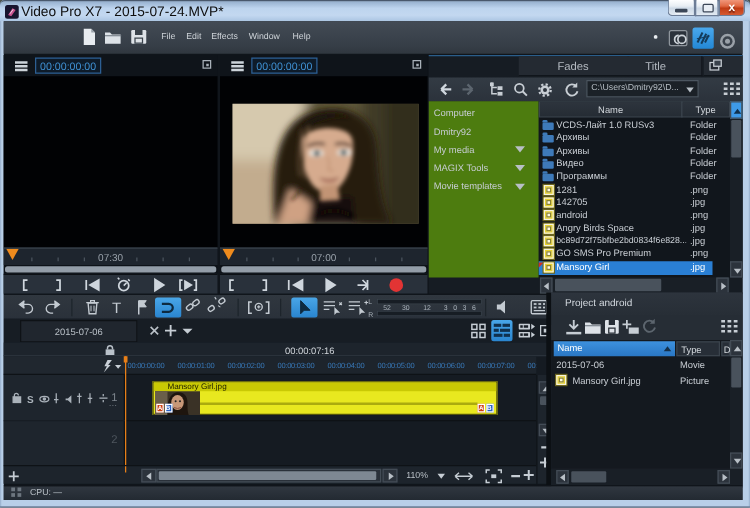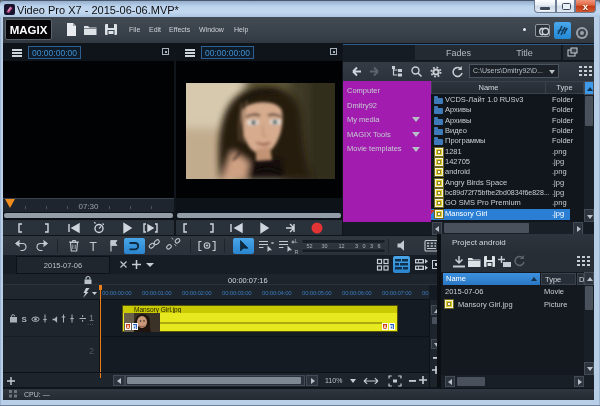--- a/index.html
+++ b/index.html
@@ -36,21 +36,21 @@
 .tick{position:absolute;top:7px;width:1px;height:3px;background:#4a535d}
 .tri{position:absolute;left:2px;top:0px;width:0;height:0;border-left:5px solid transparent;border-right:5px solid transparent;border-top:9px solid #ef8b1d}
 .hscr{position:absolute;left:1px;top:169px;height:5px;background:#939da8;border-radius:2px}
 .transport{position:absolute;left:0;top:175px;width:100%;height:16px;background:#29313b;border-top:1px solid #0c1014}
 #rpanel{position:absolute;left:340px;top:27px;width:251px;height:191px;background:#161c23}
 .tab{position:absolute;top:1px;height:16px;font-size:9px;color:#b4bac1;text-align:center;line-height:16px;background:#242a32;border-right:1px solid #10151b;border-bottom:1px solid #10151b}
 .tabactive{background:linear-gradient(#3f4751,#363e48);color:#f0f2f4}
 #rtoolbar{position:absolute;left:0;top:18px;width:251px;height:19px;background:linear-gradient(#333b44,#2b323b)}
 #pathbox{position:absolute;left:126px;top:2px;width:90px;height:14px;background:#1b2127;border:1px solid #4b555f;color:#b6bdc4;font-size:7px;line-height:12px;padding-left:3px}
 #pathbox u{position:absolute;right:3px;top:5px;width:0;height:0;border-left:3.5px solid transparent;border-right:3.5px solid transparent;border-top:4px solid #b8bfc6;text-decoration:none}
-#sidebar{position:absolute;left:0;top:37px;width:88px;height:141px;background:#a21caf}
+#sidebar{position:absolute;left:0;top:37px;width:88px;height:141px;background:#4d7c0f}
 .sbitem{position:absolute;left:4px;font-size:7.5px;color:#c6ccd2}
 .sbarrow{position:absolute;left:69px;width:0;height:0;border-left:4px solid transparent;border-right:4px solid transparent;border-top:5px solid #b8bfc6}
 #flist{position:absolute;left:88px;top:37px;width:153px;height:141px;background:#11161c}
 .fhead{position:absolute;top:0;height:13px;background:linear-gradient(#2d343d,#252c34);border:1px solid #3a434c;font-size:7.5px;color:#d2d7dc;text-align:center;line-height:12px}
 .frow{position:absolute;left:0;width:139px;height:11px;font-size:7.5px;color:#c9ced4;line-height:10px}
 .fsel{background:#2a7fd4;color:#fff}
 .fname{position:absolute;left:14px;top:0px;white-space:nowrap}
 .ftype{position:absolute;left:121px;top:0px}
 .fold{position:absolute;left:3px;top:2.5px;width:9px;height:6px;background:#3e7ab9;border-radius:1px}
 .fold i{position:absolute;left:0px;top:-1.5px;width:4px;height:1.5px;background:#3e7ab9;border-radius:1px 1px 0 0}
@@ -91,34 +91,33 @@
 <body>
 <div id="win">
 <div id="frame"></div>
 <div id="titlebar">
   <div id="appicon">
         <svg width="11" height="11">
           <path d="M2.5 8 L6 2.5 L8.5 4 L5 9 Z" fill="#c9518f"></path>
           <path d="M4 7 L6.5 3.5" stroke="#f0d8e8" stroke-width="0.8"></path>
         </svg>
       </div>
-  <div id="titletext">Video Pro X7 - 2015-06-06.MVP*</div>
+  <div id="titletext">Video Pro X7 - 2015-07-24.MVP*</div>
 </div>
 <div class="wbtn" id="btnmin">
       <b></b>
     </div>
 <div class="wbtn" id="btnmax">
       <b></b>
     </div>
 <div class="wbtn" id="btncls">
       <b>x</b>
     </div>
 <div id="app">
 <div id="menubar">
-  <div id="magixlogo">MAGIX</div>
   <svg class="micon" style="left:63px;top:6px" width="11" height="13">
           <path d="M1 0 h6 l3 3 v10 h-9 z" fill="#e8ecf0"></path>
           <path d="M7 0 l3 3 h-3 z" fill="#9aa2aa"></path>
         </svg>
   <svg class="micon" style="left:81px;top:8px" width="13" height="10">
           <path d="M0 1 h4 l1.5 1.5 h7 v7.5 h-12.5 z" fill="#dde2e7"></path>
           <path d="M0 4 h13 v-0.8 h-13 z" fill="#6a737c"></path>
         </svg>
   <svg class="micon" style="left:102px;top:7px" width="12" height="11">
           <rect x="0" y="0" width="12" height="11" rx="1" fill="#dde2e7"></rect>
@@ -246,20 +245,30 @@
       <path d="M69 59.5 q8.5 4 16.5 -0.5 q-7.5 7.5 -16.5 0.5" fill="#a45f4e"></path>
       <path d="M70 59.8 q8 2.2 15 -0.3" stroke="#7c3f34" stroke-width="0.9" fill="none"></path>
       <path d="M52 26 C54 10 78 2 96 12 C82 8 62 14 52 26 Z" fill="#1d140c"></path>
       <path d="M56 20 q-5 24 -2 38" stroke="#56432e" stroke-width="2.2" fill="none"></path>
       <path d="M61 18 q-6 26 -3 42" stroke="#84684a" stroke-width="1.1" fill="none"></path>
       <path d="M96 90 q-14 -8 -26 -2" stroke="#0e0a07" stroke-width="3" fill="none"></path>
       <path d="M47 77 q4 -3 8 -9" stroke="#2a1d12" stroke-width="1.6" fill="none"></path>
     </g>
   </svg>
           </div>
+        </div>
+  <div class="scrub">
+          <div class="tick" style="left:21px"></div>
+          <div class="tick" style="left:42px"></div>
+          <div class="tick" style="left:62px"></div>
+          <div class="tick" style="left:103px"></div>
+          <div class="tick" style="left:124px"></div>
+          <div class="tick" style="left:145px"></div>
+          <div class="lbl">07:00</div>
+          <div class="tri"></div>
         </div>
   <div class="hscr" style="width:164px"></div>
   <div class="transport">
           <svg width="166" height="16">
     <g stroke="#cfd6dd" stroke-width="1.4" fill="none">
       <path d="M11 4 h-3 v8 h3"></path>
               <path d="M34 4 h3 v8 h-3"></path>
       <path d="M55 4 v8"></path>
               <path d="M66 4 l-7 4 l7 4 z" fill="#cfd6dd"></path>
       <path d="M85 3.5 l7 4.5 l-7 4.5 z" fill="#cfd6dd"></path>

